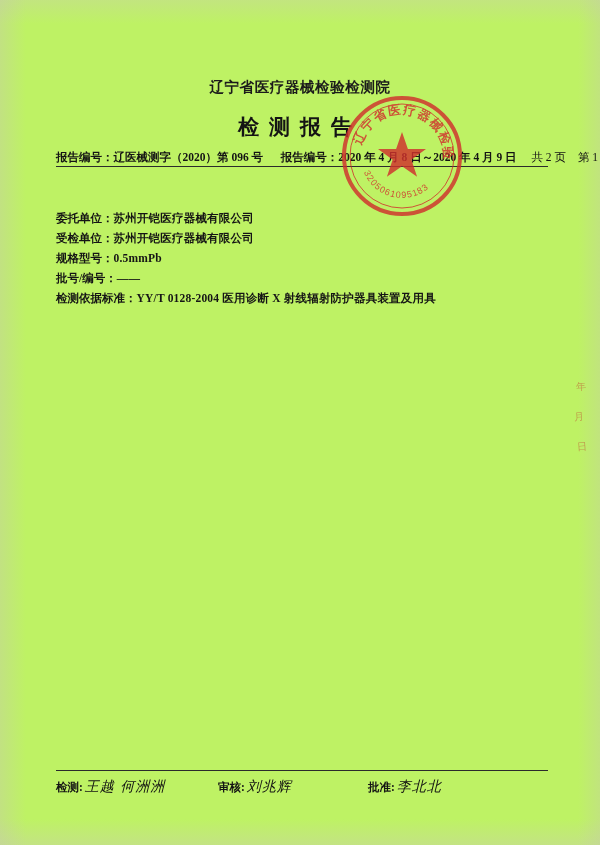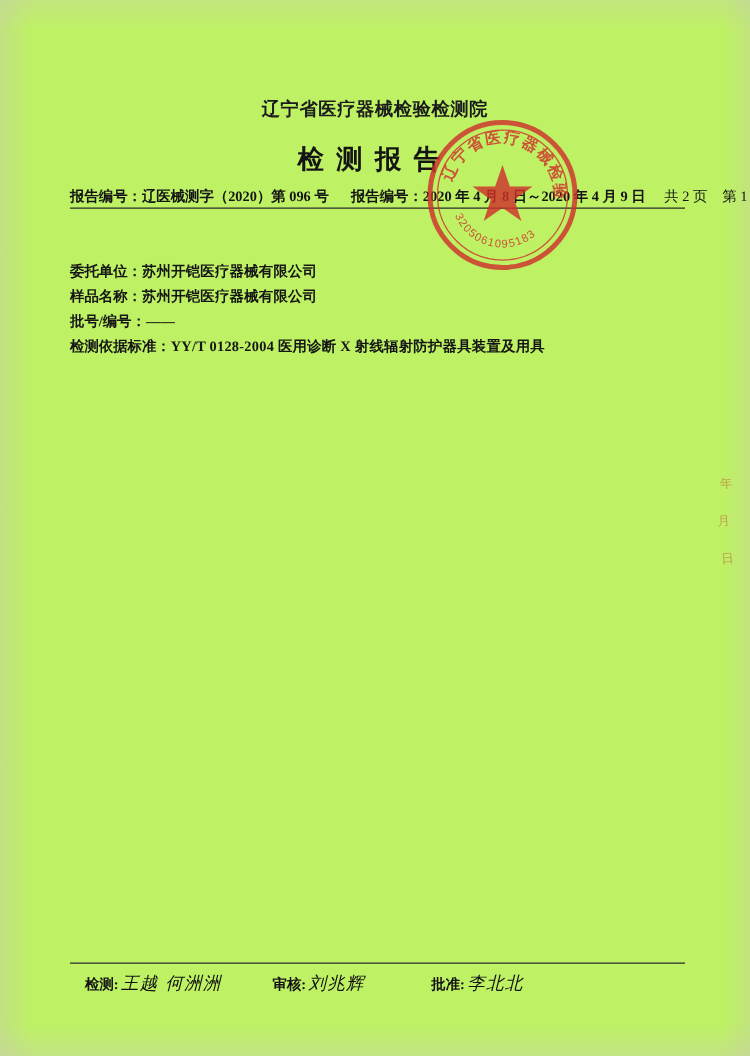--- a/index.html
+++ b/index.html
@@ -130,23 +130,23 @@
   }
   .sig .slabel { font-weight: bold; }
   .sig .sname {
     font-family: "DejaVu Serif", serif;
     color: #111;
     font-size: 14px;
     font-style: italic;
     letter-spacing: 1px;
     margin-left: 2px;
   }
-  .sig-1 { left: 12px; top: 0; text-align: center; }
+  .sig-1 { left: 0; top: 0; text-align: center; }
   .sig-2 { left: 162px; top: 0; }
-  .sig-3 { left: 289px; top: 0; }
+  .sig-3 { left: 312px; top: 0; }
 </style>
 </head>
 <body>
 
 <div class="page">
 
   <div class="paper-shade"></div>
 
   <div class="org-title">辽宁省医疗器械检验检测院</div>
   <div class="doc-title">检测报告</div>
@@ -159,21 +159,24 @@
     </span><span class="gap"></span><span class="seg">共 2 页</span><span class="gap"></span><span class="seg">第 1 页</span>
   </div>
 
   <div class="rule rule-top"></div>
 
   <div class="fields">
     <div class="field">
       <span class="fl">委托单位：</span><span class="fv">苏州开铠医疗器械有限公司</span>
     </div>
     <div class="field">
-      <span class="fl">样品名称：</span><span class="fv">苏州开铠医疗器械有限公司</span>
+      <span class="fl">受检单位：</span><span class="fv">苏州开铠医疗器械有限公司</span>
+    </div>
+    <div class="field">
+      <span class="fl">规格型号：</span><span class="fv">0.5mmPb</span>
     </div>
     <div class="field">
       <span class="fl">批号/编号：</span><span class="fv">——</span>
     </div>
     <div class="field">
       <span class="fl">检测依据标准：</span><span class="fv">YY/T 0128-2004 医用诊断 X 射线辐射防护器具装置及用具</span>
     </div>
     <div style="height:8px"></div>
   </div>
 

